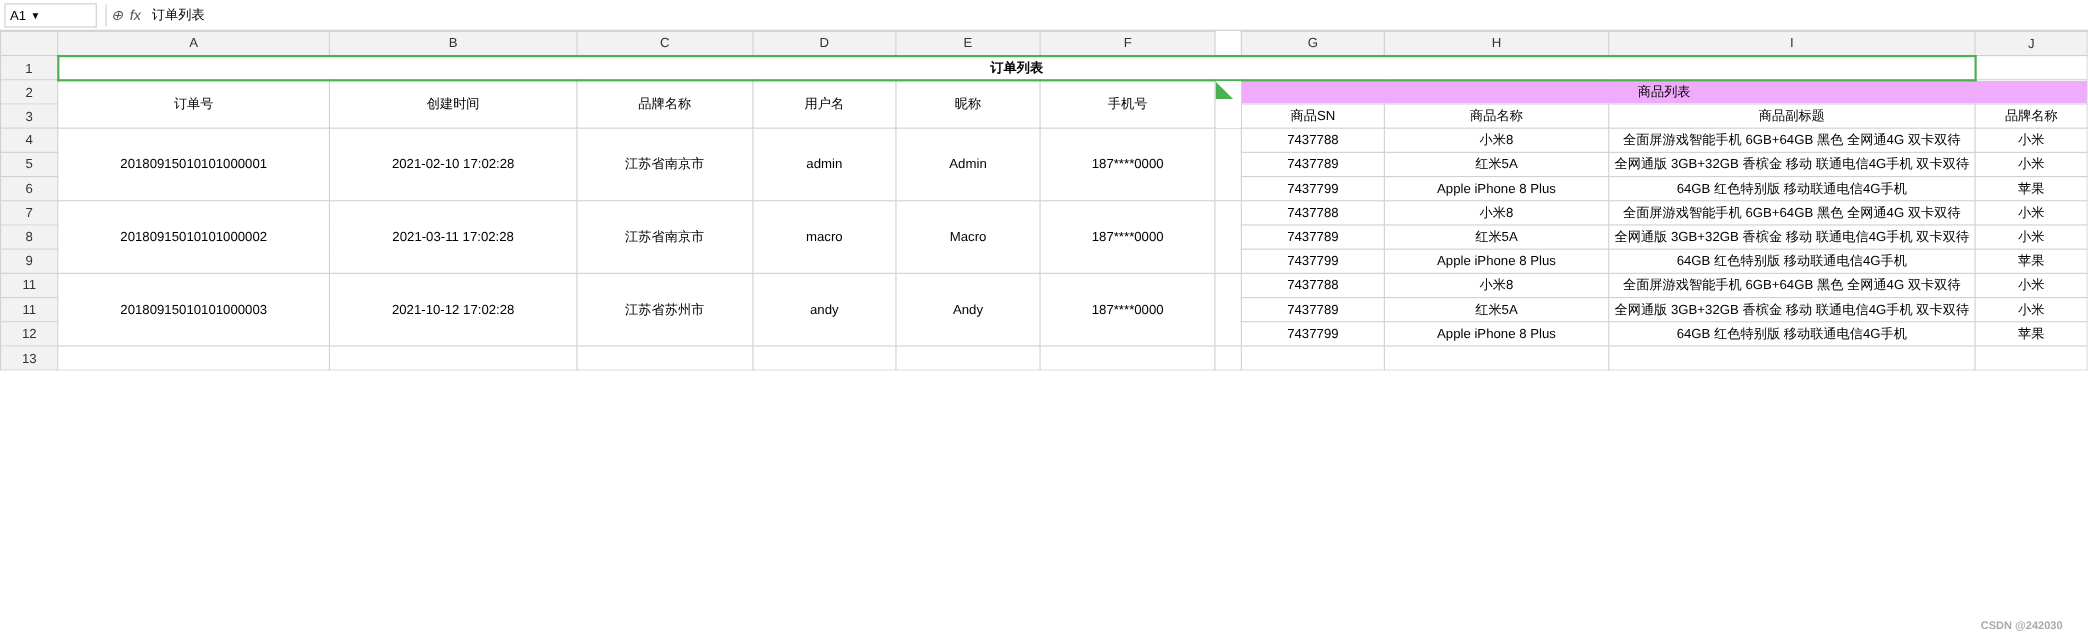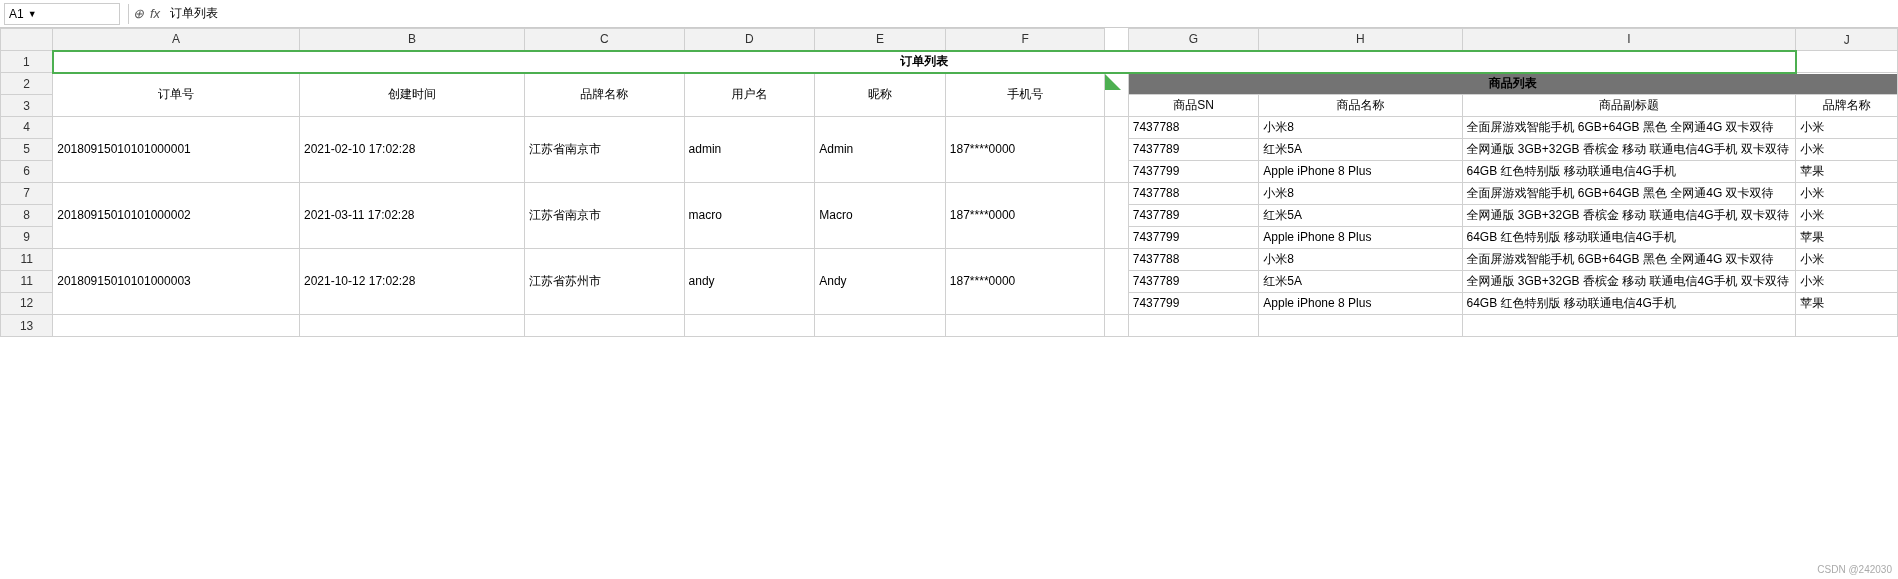--- a/index.html
+++ b/index.html
@@ -13,21 +13,21 @@
     
     .toolbar {
       display: flex;
       align-items: center;
       height: 28px;
       border-bottom: 1px solid #ccc;
       background: #fff;
       padding: 0 4px;
     }
     .cell-ref-box {
-      width: 116px;
+      width: 84px;
       height: 22px;
       border: 1px solid #ccc;
       display: flex;
       align-items: center;
       padding: 0 4px;
       font-size: 12px;
       margin-right: 4px;
     }
     .toolbar-sep {
       width: 1px;
@@ -111,38 +111,38 @@
 
     
     .header-cell {
       text-align: center;
       background: #fff;
       font-size: 12px;
     }
 
     
     .data-cell {
-      text-align: left;
+      text-align: center;
     }
 
     
     .sub-header-cell {
       text-align: center;
-      background: #737373;
-      font-size: 12px;
-      font-weight: bold;
+      background: #f0abfc;
+      font-size: 12px;
     }
 
     
     .watermark {
       position: fixed;
       bottom: 4px;
-      right: 6px;
+      right: 23px;
       font-size: 10px;
       color: #aaa;
+      font-weight: bold;
     }
 
     
     .col-a { width: 170px; }
     .col-b { width: 155px; }
     .col-c { width: 110px; }
     .col-d { width: 90px; }
     .col-e { width: 90px; }
     .col-f { width: 110px; }
     .col-g { width: 90px; }

